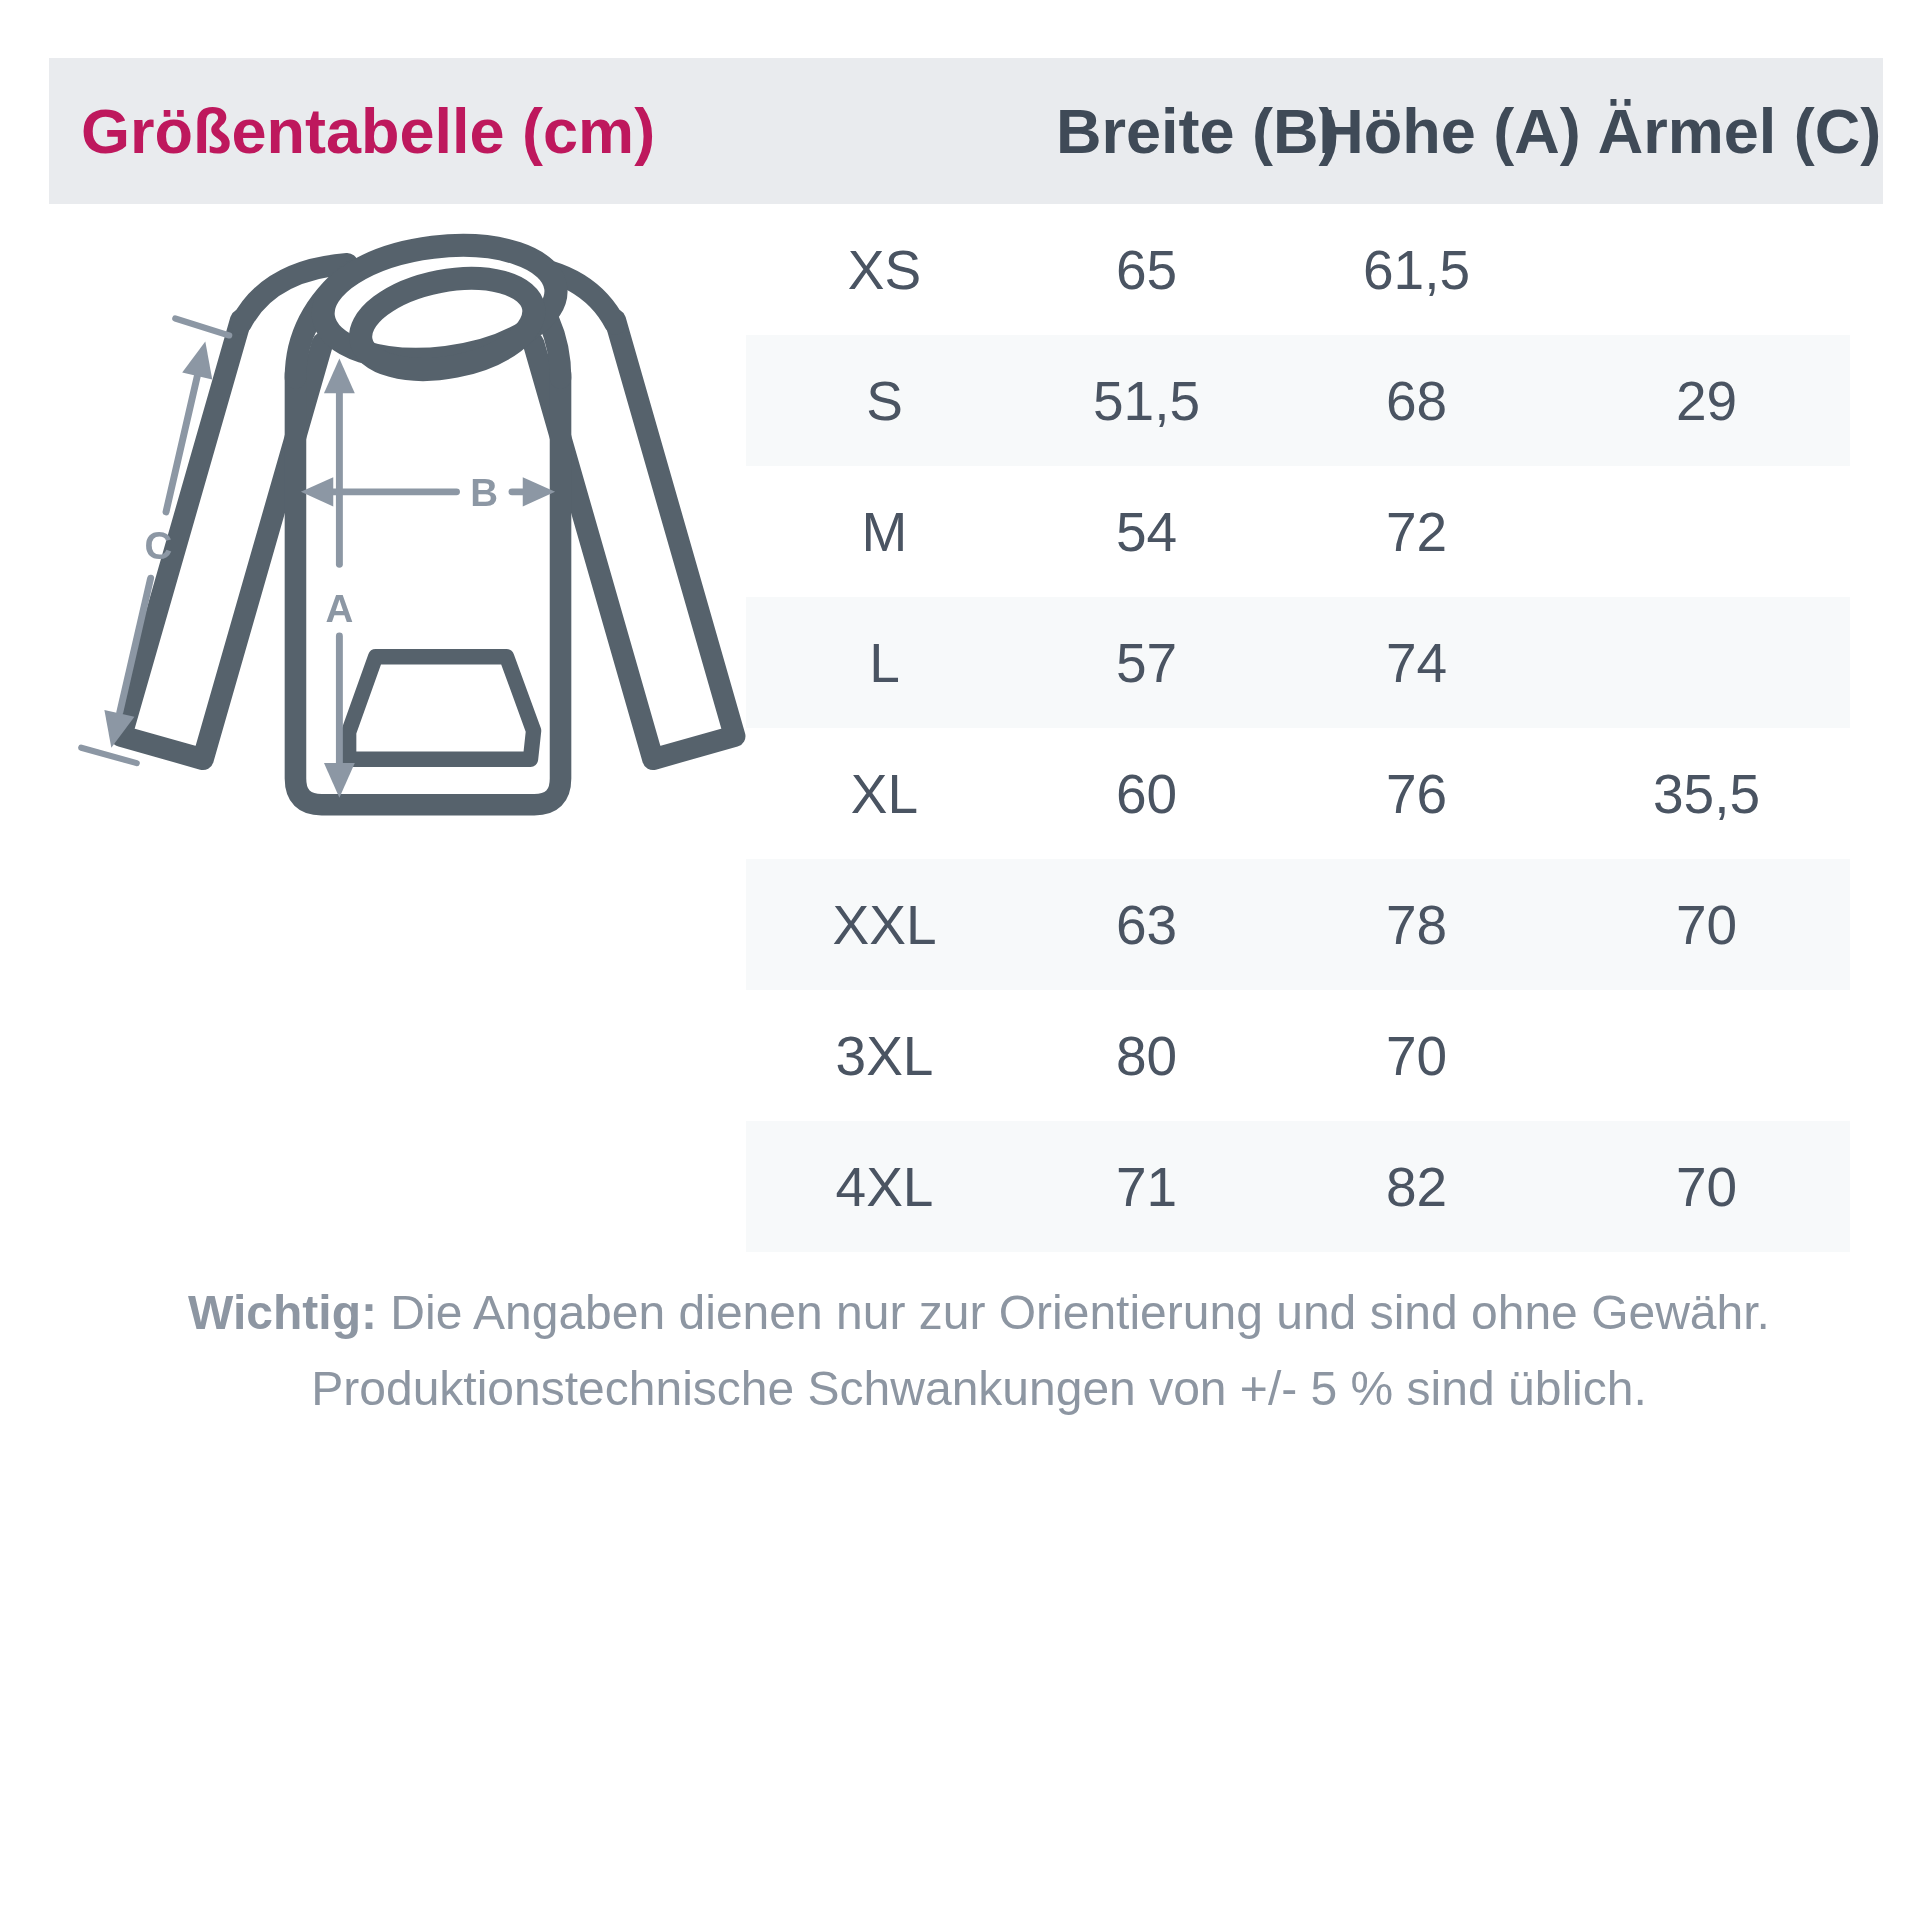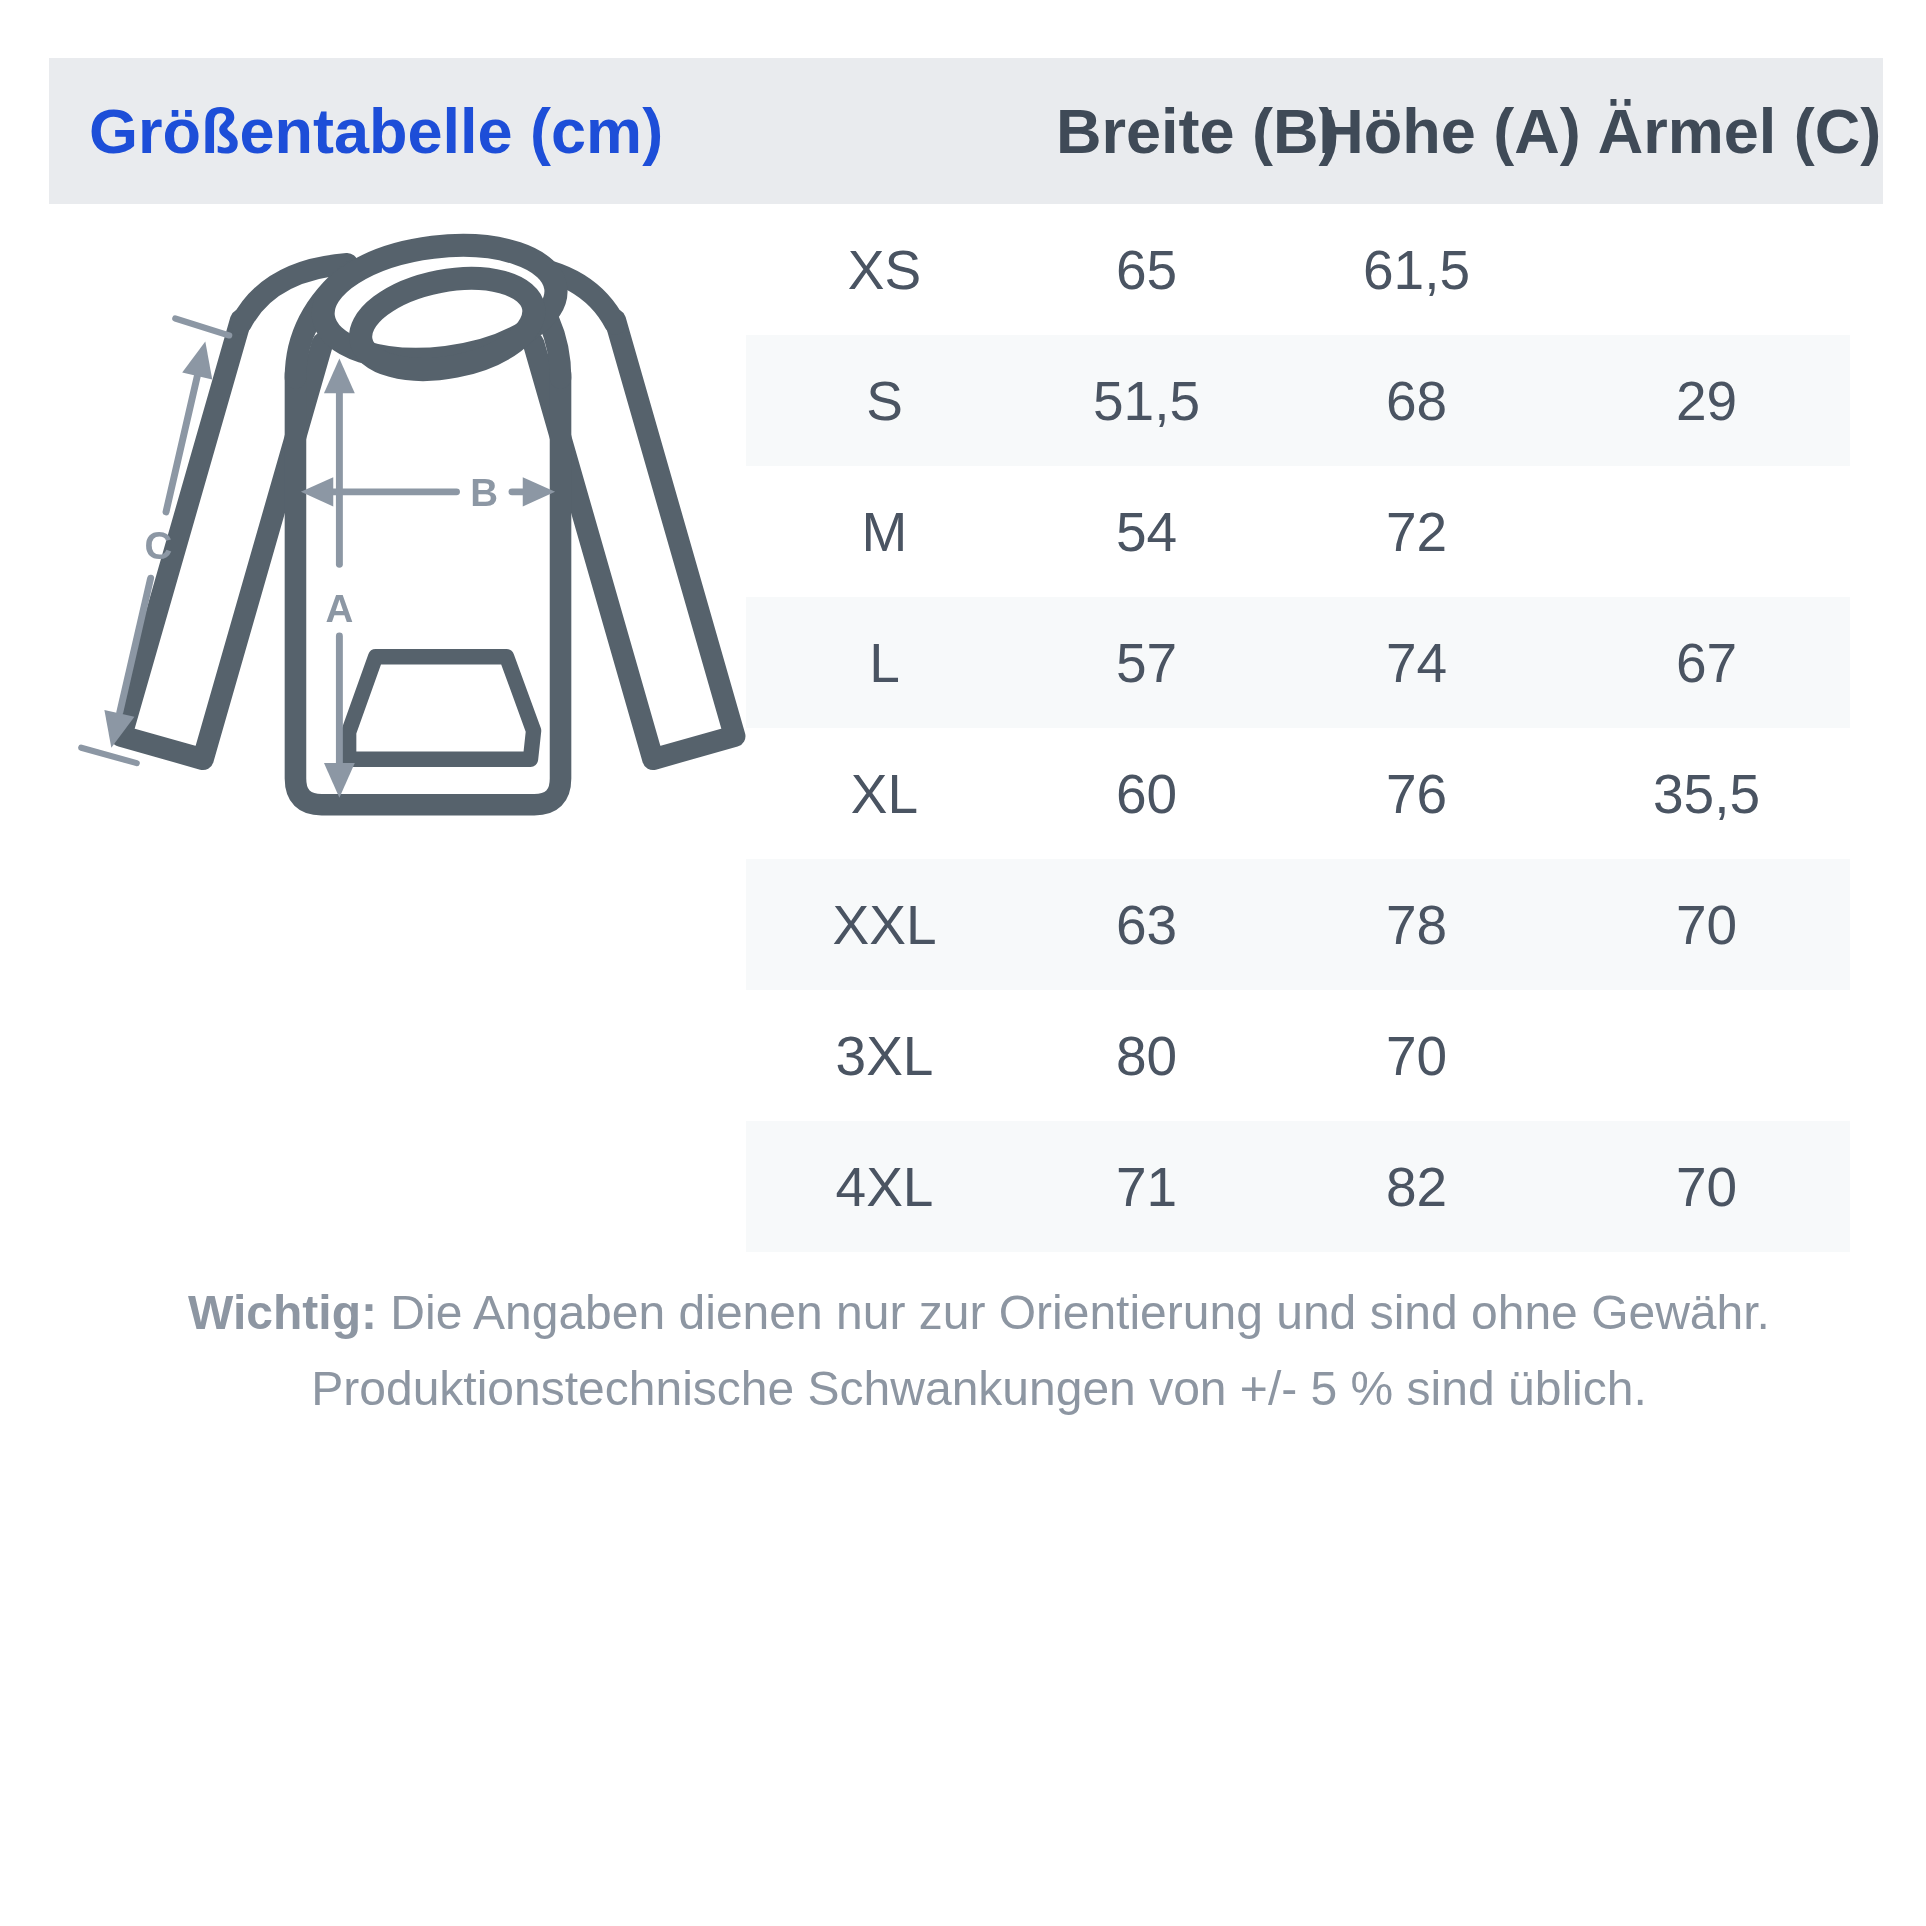--- a/index.html
+++ b/index.html
@@ -11,22 +11,22 @@
     overflow:hidden;
   }
   .header-band {
     position:absolute; left:49px; top:58px;
     width:1834px; height:146px;
     background:#e9ebee;
     display:flex; align-items:center;
   }
   .header-title {
     flex:0 0 730px;
-    padding-left:40px; box-sizing:border-box;
-    font-size:63px; font-weight:bold; color:#1d4ed8;
+    padding-left:32px; box-sizing:border-box;
+    font-size:63px; font-weight:bold; color:#be185d;
     white-space:nowrap;
   }
   .header-cols {
     width:1104px;
     display:grid;
     grid-template-columns:277px 247px 293px 287px;
   }
   .header-col {
     font-size:63px; font-weight:bold; color:#3f4a57;
     text-align:center; white-space:nowrap;
@@ -126,21 +126,20 @@
   </div>
   <div class="size-row">
     <div>M</div>
     <div>54</div>
     <div>72</div>
   </div>
   <div class="size-row striped">
     <div>L</div>
     <div>57</div>
     <div>74</div>
-    <div>67</div>
   </div>
   <div class="size-row">
     <div>XL</div>
     <div>60</div>
     <div>76</div>
     <div>35,5</div>
   </div>
   <div class="size-row striped">
     <div>XXL</div>
     <div>63</div>

